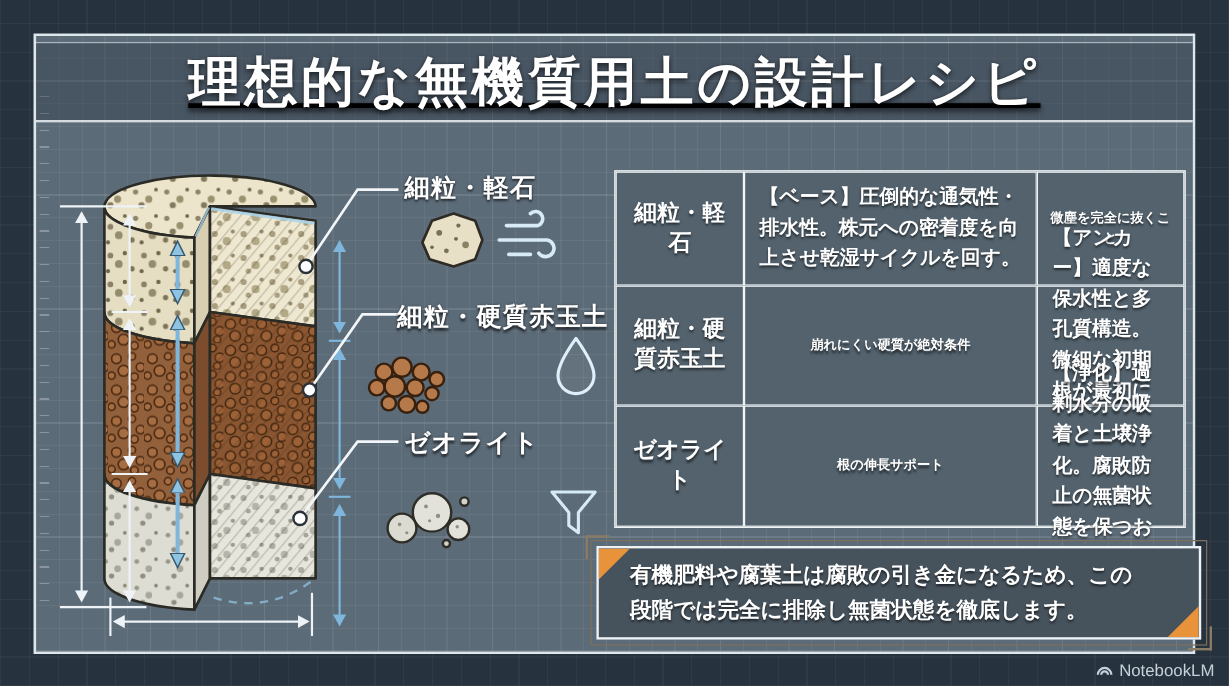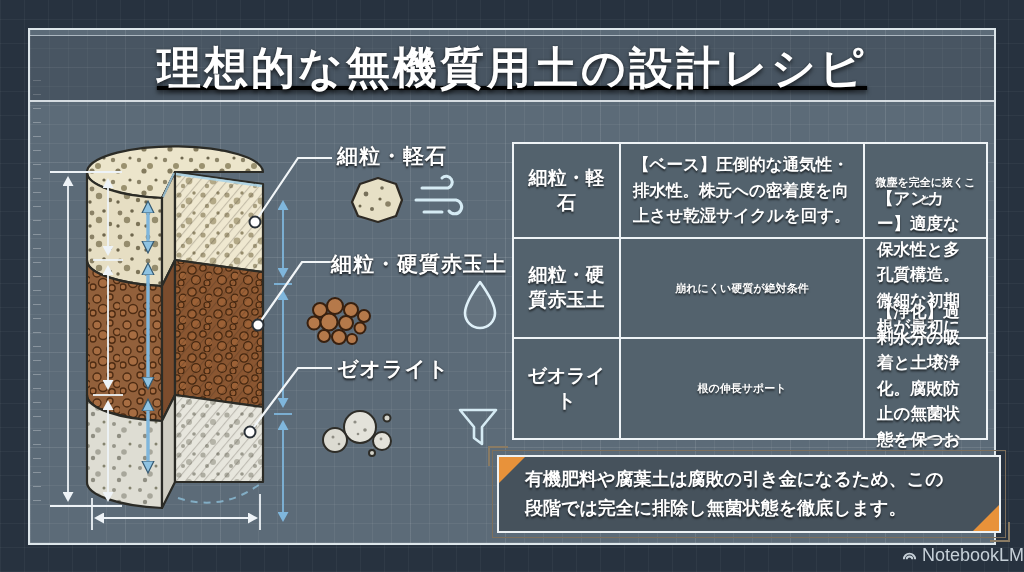--- a/index.html
+++ b/index.html
@@ -45,22 +45,22 @@
   .warn-corner.br{right:-5px;bottom:-5px;border-right:2px solid #8a7b64;border-bottom:2px solid #8a7b64;}
   .warn-inner{position:absolute;left:4px;top:4px;right:4px;bottom:4px;
     background:#46525c;border:2px solid #edf2f5;box-sizing:border-box;
     display:flex;align-items:center;}
   .warn-inner .tri-tl{position:absolute;left:0;top:0;width:26px;height:26px;
     background:#e8923a;clip-path:polygon(0 0,100% 0,0 100%);}
   .warn-inner .tri-br{position:absolute;right:0;bottom:0;width:26px;height:26px;
     background:#e8923a;clip-path:polygon(100% 0,100% 100%,0 100%);}
   .warn-text{padding:8px 38px 8px 26px;color:#fff;font-weight:bold;font-size:18px;line-height:1.6;
     text-shadow:0 2px 2px rgba(0,0,0,0.6);}
-  .watermark{position:absolute;right:0;bottom:6px;display:flex;align-items:center;gap:5px;
-    color:#c6d0d8;font-size:18px;}
+  .watermark{position:absolute;right:12px;bottom:6px;display:flex;align-items:center;gap:5px;
+    color:#c6d0d8;font-size:14px;}
 </style>
 </head>
 <body>
 
 <div class="panel">
   <div class="ruler"></div>
   <div class="title-band">
     <h1>理想的な無機質用土の設計レシピ</h1>
   </div>
 </div>

